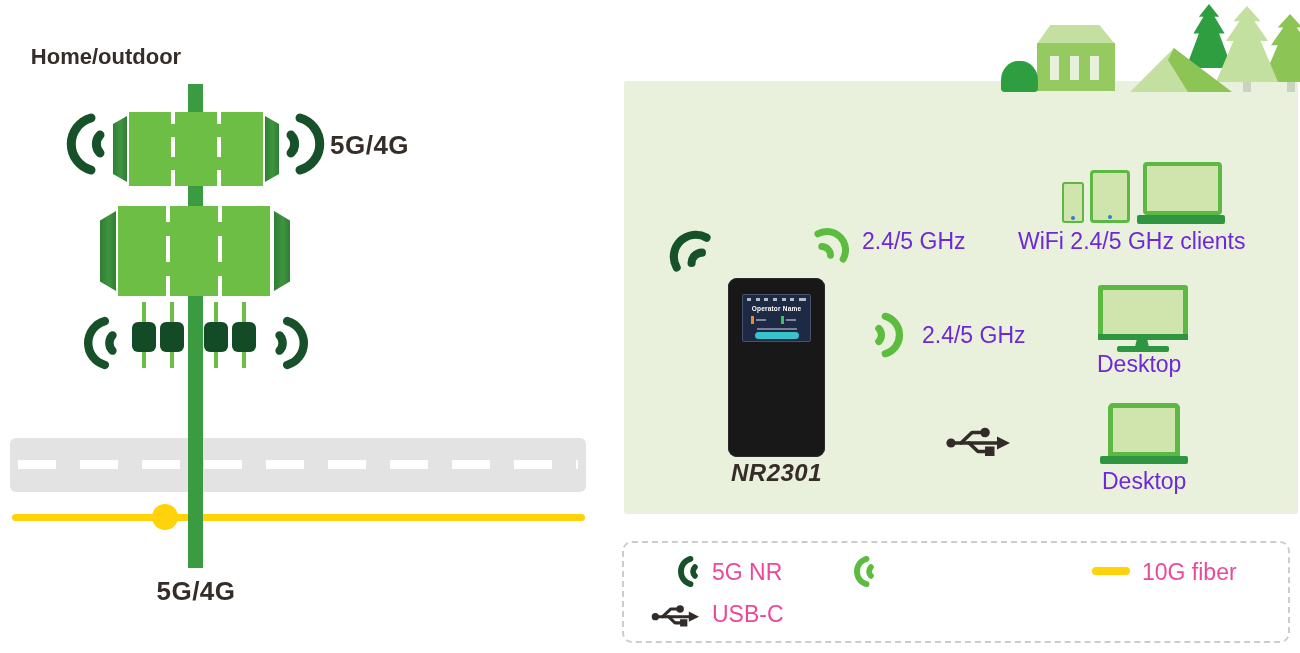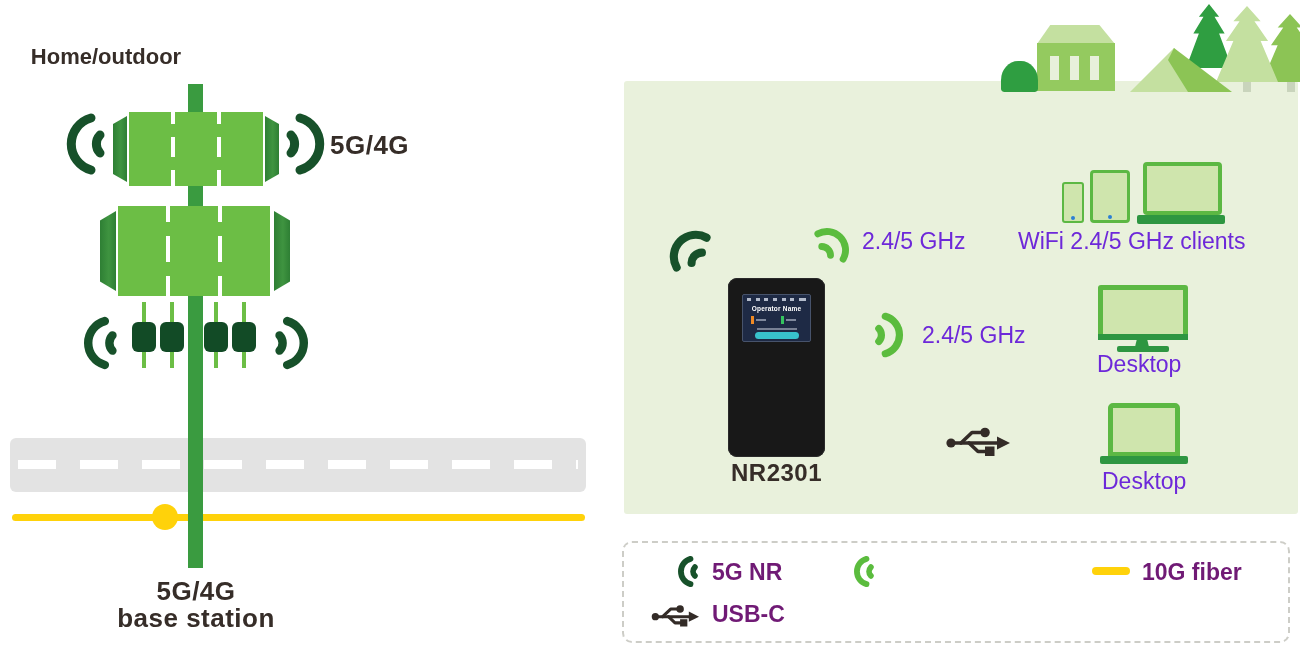--- a/index.html
+++ b/index.html
@@ -54,37 +54,37 @@
             box-shadow:inset 0 0 0 1px #2a2a2a; z-index:5; }
   .dscreen { position:absolute; left:14px; top:16px; width:69px; height:48px; background:#1e2a45;
              border:1px solid #47536b; border-radius:2px; }
   .statusrow { position:absolute; left:4px; right:4px; top:3px; display:flex; justify-content:space-between; }
   .statusrow i { width:4px; height:3px; background:#cfd6e4; opacity:.85; }
   .opname { position:absolute; top:10px; left:0; right:0; text-align:center; font-size:6.5px; font-weight:700; color:#fff; letter-spacing:.2px; }
   .ind { position:absolute; top:21px; width:3px; height:8px; }
   .indbar { position:absolute; top:24px; width:10px; height:2px; background:#cfd6e4; opacity:.55; }
   .tinyline { position:absolute; top:33px; left:14px; width:40px; height:2px; background:#cfd6e4; opacity:.5; }
   .dbtn { position:absolute; top:37px; left:12px; width:44px; height:7px; border-radius:3.5px; background:#38c2cc; }
-  .devlabel { left:728px; top:459px; width:97px; text-align:center; font-size:24px; font-weight:800; letter-spacing:.5px; z-index:5; }
+  .devlabel { left:728px; top:459px; width:97px; text-align:center; font-size:24px; font-weight:800; letter-spacing:.5px; z-index:5;font-style:italic; }
 
   .lbl { font-size:23px; font-weight:400; color:#6d28d9; z-index:5; }
 
   
   .gadget { position:absolute; background:#cfe5ad; border:3px solid #5cb843; border-radius:4px; z-index:5; }
   .homedot { position:absolute; left:50%; transform:translateX(-50%); bottom:1.5px; width:4px; height:4px; border-radius:50%; background:#2b7fd4; }
   .lapbase { position:absolute; background:#2e9641; border-radius:2px; z-index:5; }
   .monitor { left:1098px; top:285px; width:90px; height:55px; background:#cfe5ad; border:5px solid #5cb843; border-radius:3px; z-index:5; }
   .monedge { left:1098px; top:334px; width:90px; height:6px; background:#2e9641; z-index:6; }
   .monneck { left:1135px; top:340px; width:14px; height:7px; background:#2e9641; clip-path:polygon(12% 0, 88% 0, 100% 100%, 0 100%); z-index:6; }
   .monbase { left:1117px; top:346px; width:52px; height:6px; background:#2e9641; border-radius:2px; z-index:6; }
 
   .legend { left:622px; top:541px; width:668px; height:102px; background:#fff;
             border:2px dashed #cdcdc7; border-radius:10px; z-index:5; }
   .ldash { left:1092px; top:567px; width:38px; height:8px; border-radius:4px; background:#ffd20a; z-index:6; }
-  .ltext { position:absolute; font-size:23px; font-weight:700; color:#701a75; z-index:6; }
+  .ltext { position:absolute; font-size:23px; font-weight:400; color:#ec4899; z-index:6; }
 </style>
 </head>
 <body>
 
 <div class="stage">
 
   <div class="abs road">
     <div class="dashes"></div>
   </div>
   <div class="abs fiber"></div>
@@ -154,21 +154,20 @@
       <path d="M8 23 A 13 13 0 0 1 8 41"></path>
           <path d="M17 6 A 27 27 0 0 1 17 58"></path>
         </g>
       </svg>
   </div>
 
   <div class="abs towerlabel" style="left:330px; top:130px;">5G/4G</div>
 
   <div class="abs baselabel">
     <div>5G/4G</div>
-    <div>base station</div>
   </div>
 
   <div class="abs panelbg"></div>
 
   <div class="abs bush"></div>
   <div class="abs houseroof"></div>
   <div class="abs housebody"></div>
   <div class="win" style="left:1050px; top:56px;"></div>
   <div class="win" style="left:1070px; top:56px;"></div>
   <div class="win" style="left:1090px; top:56px;"></div>

